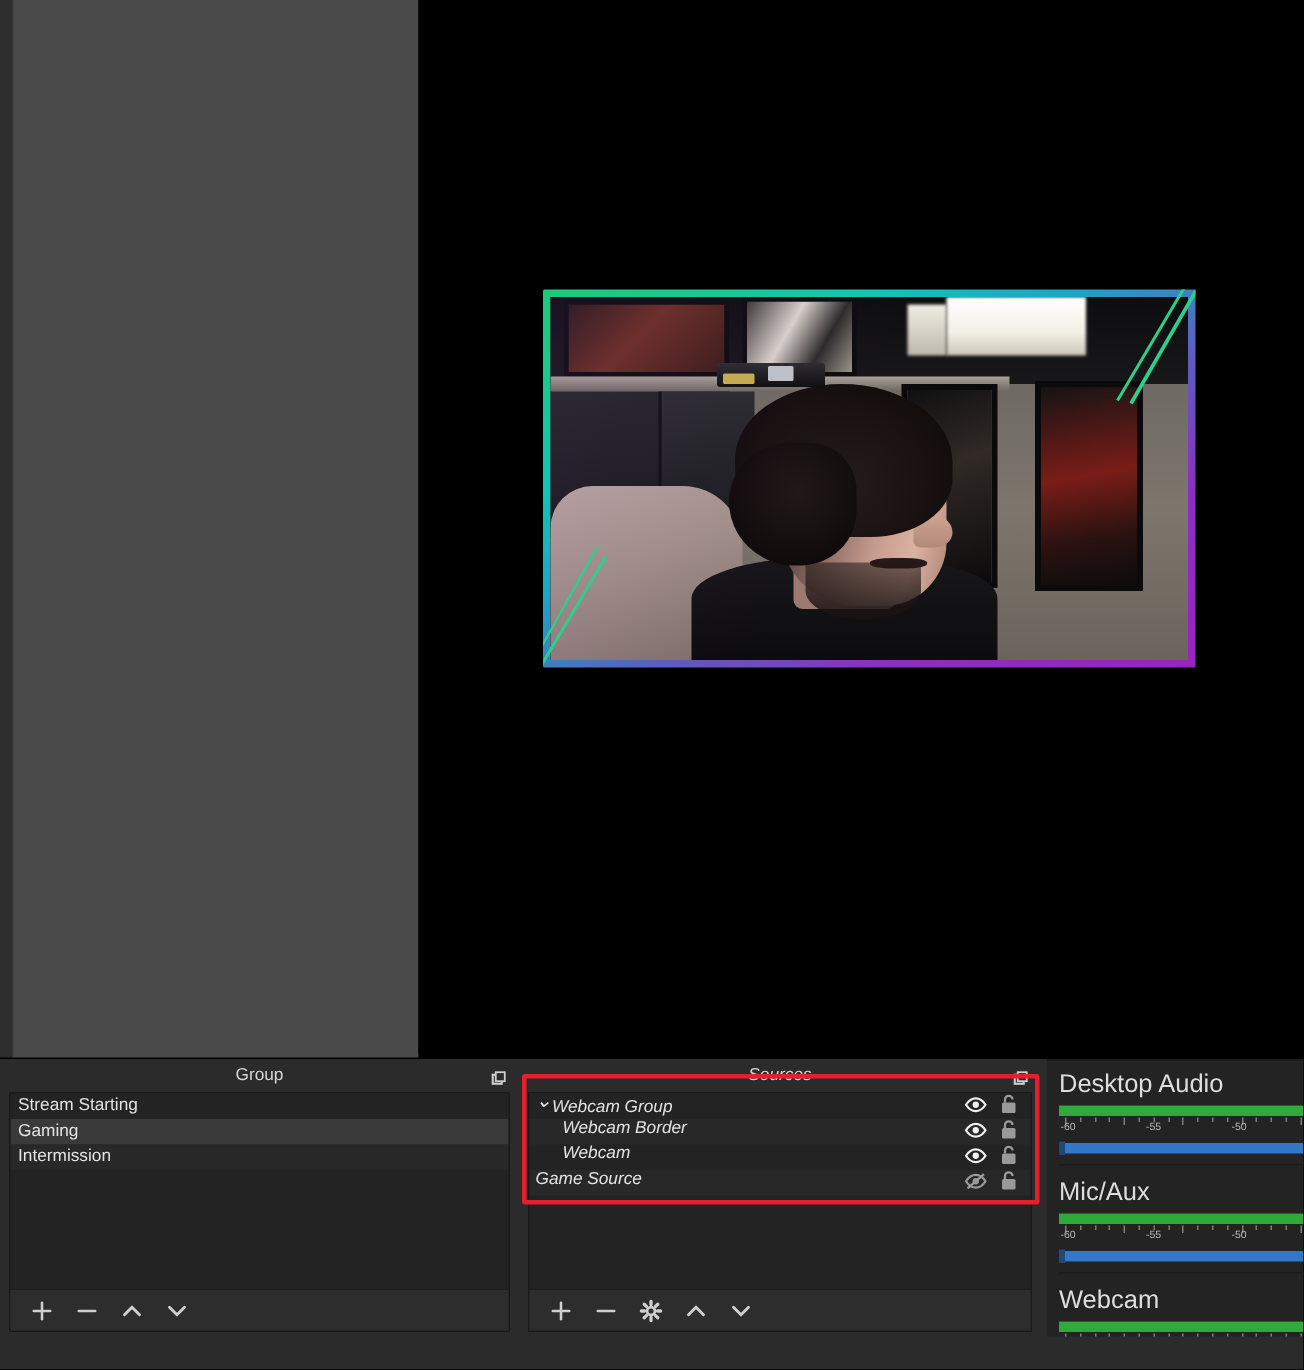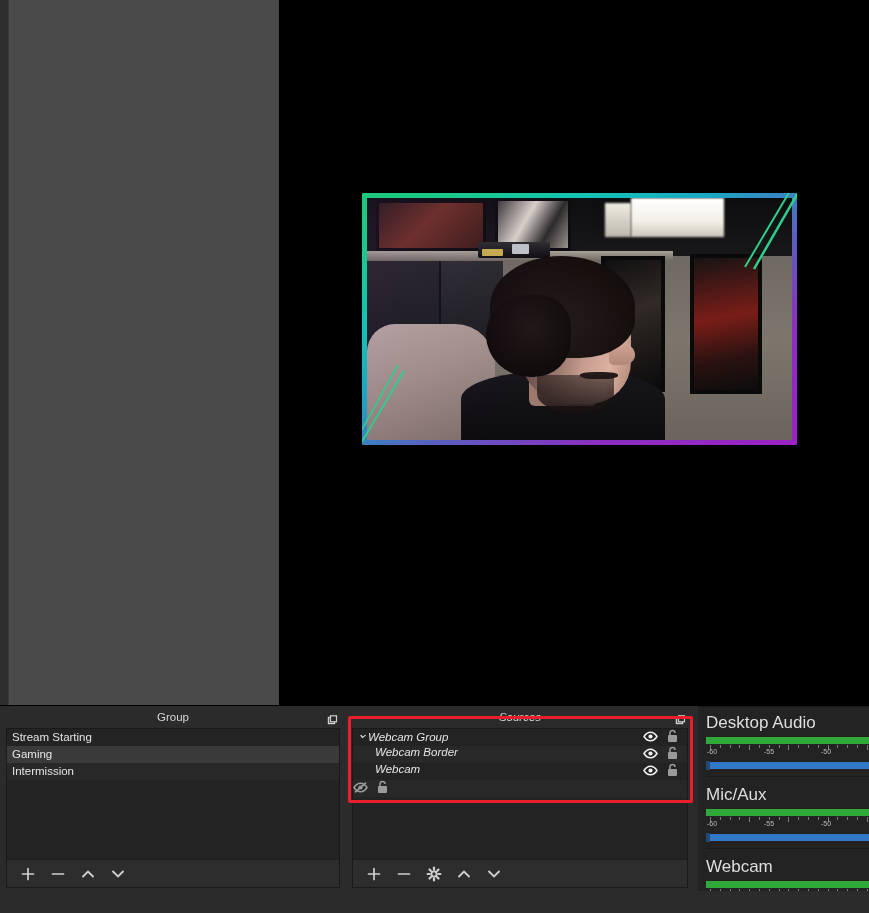--- a/index.html
+++ b/index.html
@@ -420,20 +420,21 @@
                     <path d="M1 6.5 C3.2 3 5.3 2.2 7.5 2.2 C9.7 2.2 11.8 3 14 6.5 C11.8 10 9.7 10.8 7.5 10.8 C5.3 10.8 3.2 10 1 6.5 Z" fill="none" stroke="#f0f0f0" stroke-width="1.5"></path>
                     <circle cx="7.5" cy="6.5" r="2.1" fill="#f0f0f0"></circle>
                   </svg></span>
                 <span><svg width="13" height="14" viewBox="0 0 13 14">
                     <rect x="2" y="6" width="9" height="7" rx="1" fill="#9a9a9a"></rect>
                     <path d="M4 6 V4 a2.5 2.5 0 0 1 5 0" fill="none" stroke="#9a9a9a" stroke-width="1.5"></path>
                   </svg></span>
               </div>
             </div>
             <div class="src-row alt">
+              <div class="src-name src-indent-0"><span>Game Source</span></div>
               <div class="src-icons">
                 <span><svg width="15" height="13" viewBox="0 0 15 13">
                     <path d="M1 6.5 C3.2 3 5.3 2.2 7.5 2.2 C9.7 2.2 11.8 3 14 6.5 C11.8 10 9.7 10.8 7.5 10.8 C5.3 10.8 3.2 10 1 6.5 Z" fill="none" stroke="#9a9a9a" stroke-width="1.5"></path>
                     <circle cx="7.5" cy="6.5" r="2.1" fill="#9a9a9a"></circle>
                     <line x1="2" y1="11.3" x2="13" y2="1.7" stroke="#9a9a9a" stroke-width="1.6"></line>
                   </svg></span>
                 <span><svg width="13" height="14" viewBox="0 0 13 14">
                     <rect x="2" y="6" width="9" height="7" rx="1" fill="#9a9a9a"></rect>
                     <path d="M4 6 V4 a2.5 2.5 0 0 1 5 0" fill="none" stroke="#9a9a9a" stroke-width="1.5"></path>
                   </svg></span>

